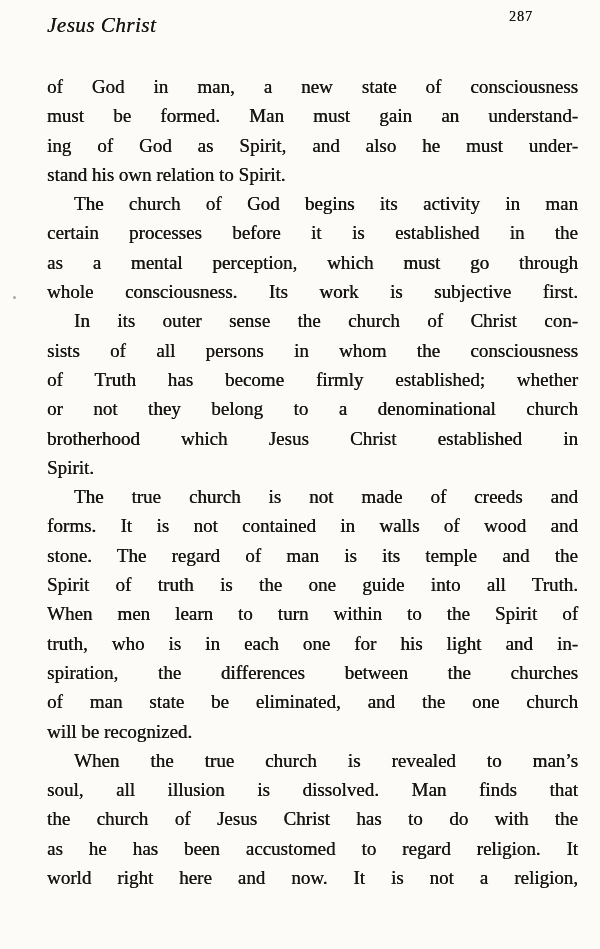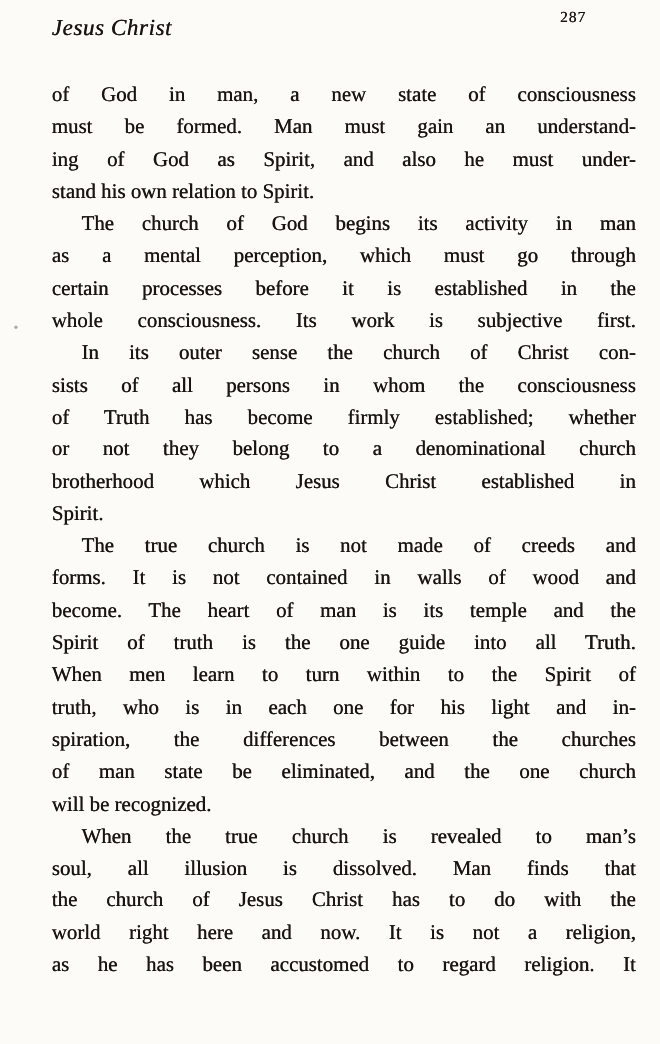--- a/index.html
+++ b/index.html
@@ -73,38 +73,38 @@
 
 <div class="page">
   <span class="running-title">Jesus Christ</span>
   <span class="page-number">287</span>
   <div class="body-text">
       <div class="line j">of God in man, a new state of consciousness</div>
       <div class="line j">must be formed. Man must gain an understand-</div>
       <div class="line j">ing of God as Spirit, and also he must under-</div>
       <div class="line">stand his own relation to Spirit.</div>
       <div class="line j in">The church of God begins its activity in man</div>
+      <div class="line j">certain processes before it is established in the</div>
       <div class="line j">as a mental perception, which must go through</div>
-      <div class="line j">certain processes before it is established in the</div>
       <div class="line j">whole consciousness. Its work is subjective first.</div>
       <div class="line j in">In its outer sense the church of Christ con-</div>
       <div class="line j">sists of all persons in whom the consciousness</div>
       <div class="line j">of Truth has become firmly established; whether</div>
       <div class="line j">or not they belong to a denominational church</div>
       <div class="line j">brotherhood which Jesus Christ established in</div>
       <div class="line">Spirit.</div>
       <div class="line j in">The true church is not made of creeds and</div>
       <div class="line j">forms. It is not contained in walls of wood and</div>
-      <div class="line j">become. The heart of man is its temple and the</div>
+      <div class="line j">stone. The regard of man is its temple and the</div>
       <div class="line j">Spirit of truth is the one guide into all Truth.</div>
       <div class="line j">When men learn to turn within to the Spirit of</div>
       <div class="line j">truth, who is in each one for his light and in-</div>
       <div class="line j">spiration, the differences between the churches</div>
       <div class="line j">of man state be eliminated, and the one church</div>
       <div class="line">will be recognized.</div>
       <div class="line j in">When the true church is revealed to man’s</div>
       <div class="line j">soul, all illusion is dissolved. Man finds that</div>
       <div class="line j">the church of Jesus Christ has to do with the</div>
+      <div class="line j">as he has been accustomed to regard religion. It</div>
       <div class="line j">world right here and now. It is not a religion,</div>
-      <div class="line j">as he has been accustomed to regard religion. It</div>
     </div>
   <div class="speck"></div>
 </div>
 
 </body></html>

